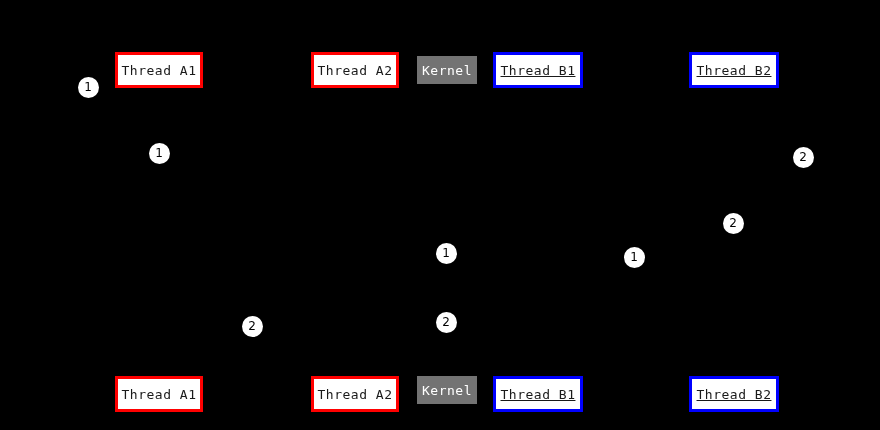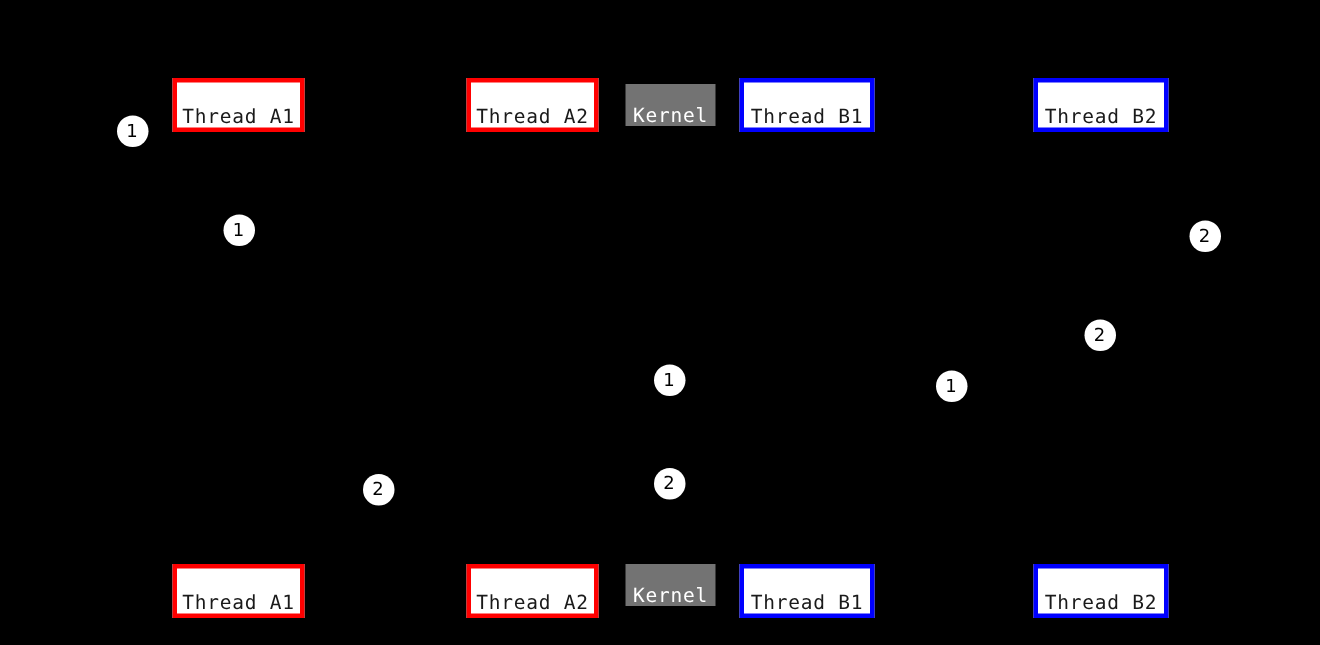--- a/index.html
+++ b/index.html
@@ -14,37 +14,38 @@
     background: #000000;
     overflow: hidden;
     font-family: "DejaVu Sans Mono", "Liberation Mono", monospace;
   }
 
   
   .participant {
     position: absolute;
     box-sizing: border-box;
     display: flex;
-    align-items: flex-end;
+    align-items: center;
     justify-content: center;
     height: 36px;
     font-size: 13px;
     letter-spacing: 0.5px;
     white-space: nowrap;
     line-height: 1;
   }
   .participant.actor-red {
     border: 3px solid #FF0000;
     background: #FFFFFF;
     color: #1a1a1a;
   }
   .participant.actor-blue {
     border: 3px solid #0000FF;
     background: #FFFFFF;
     color: #1a1a1a;
+    text-decoration: underline;
   }
   .participant.actor-kernel {
     border: 0 solid #0000FF;
     background: #737373;
     color: #FFFFFF;
   }
 
   
   .lifeline {
     position: absolute;

